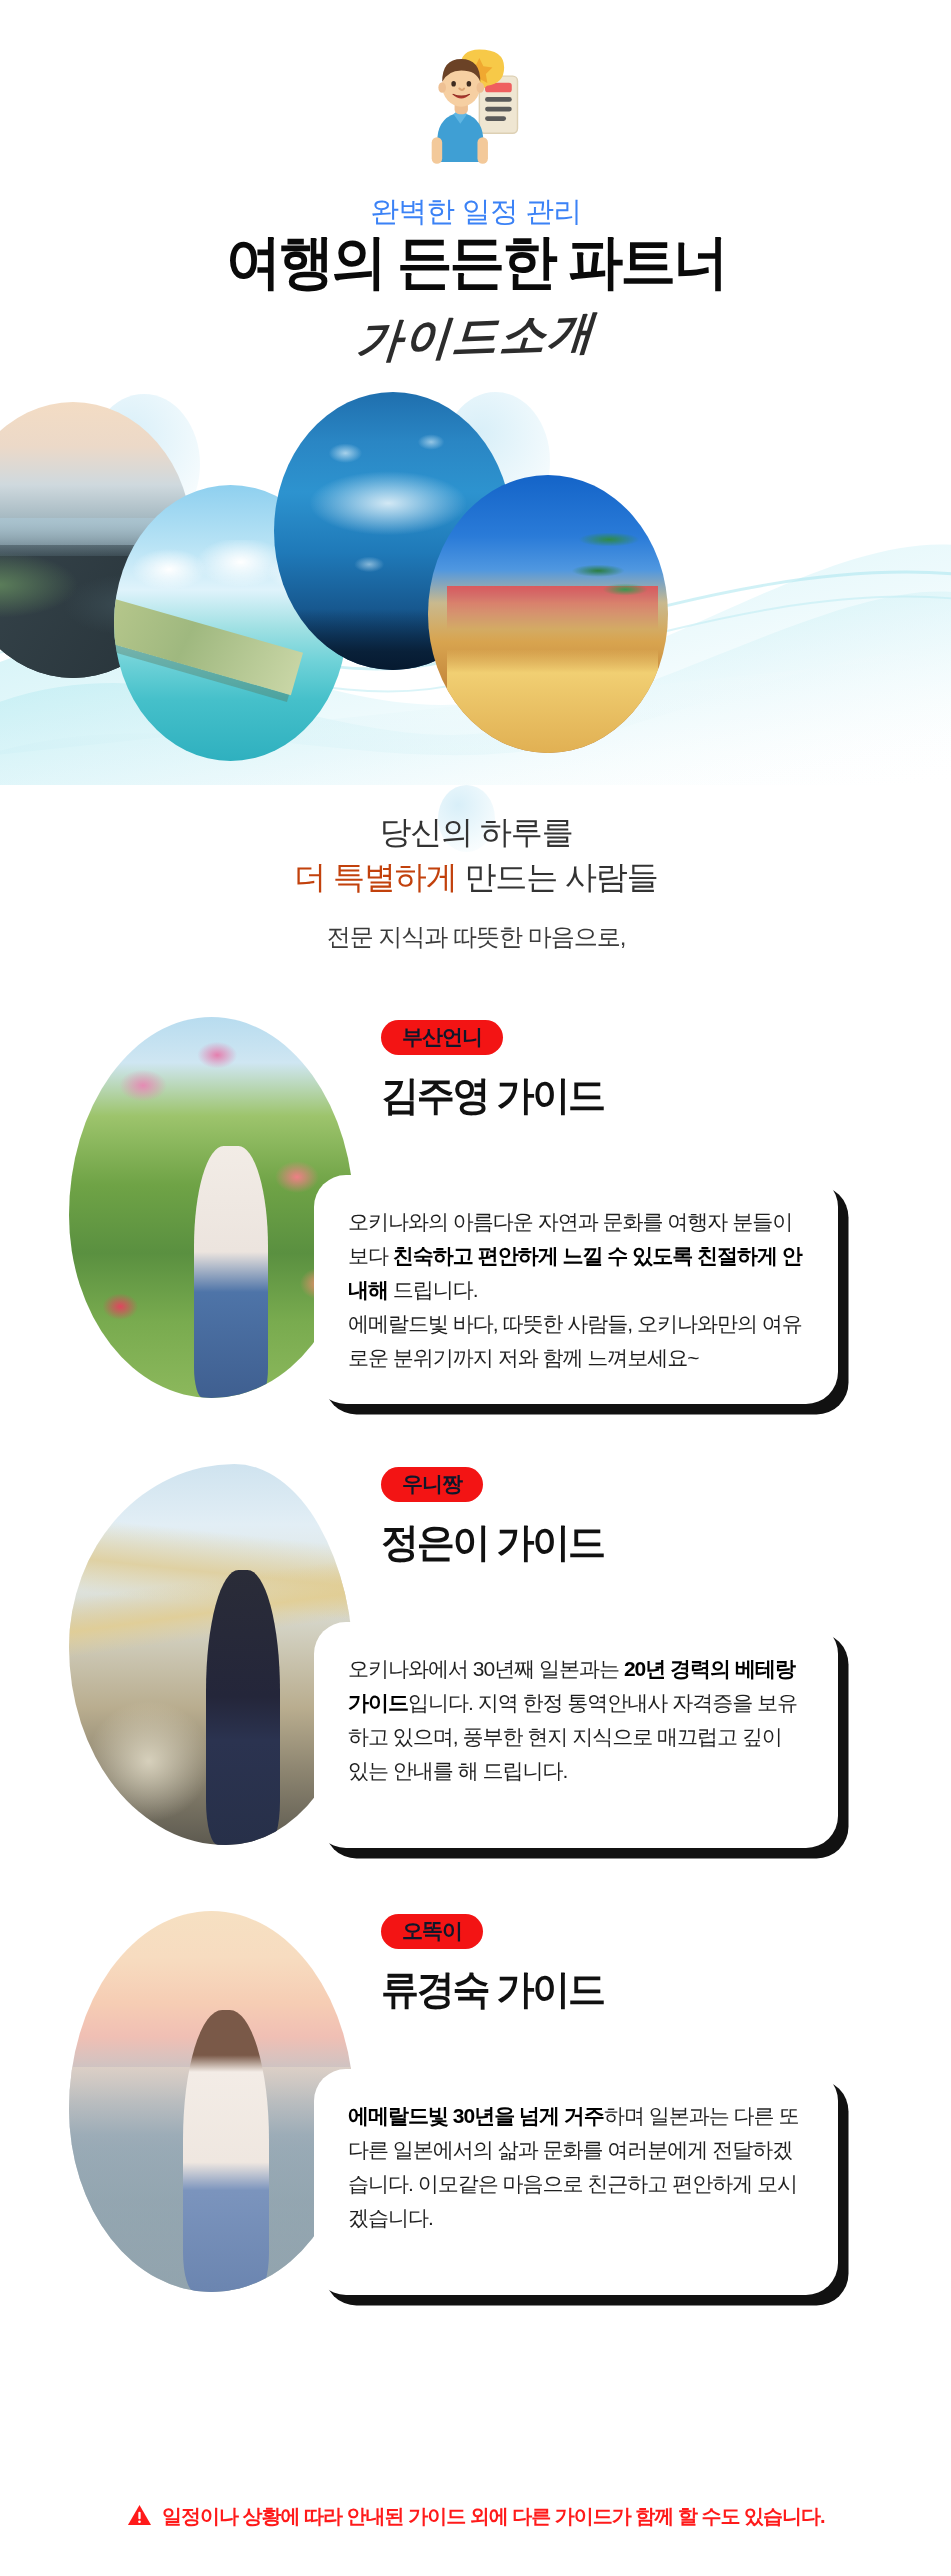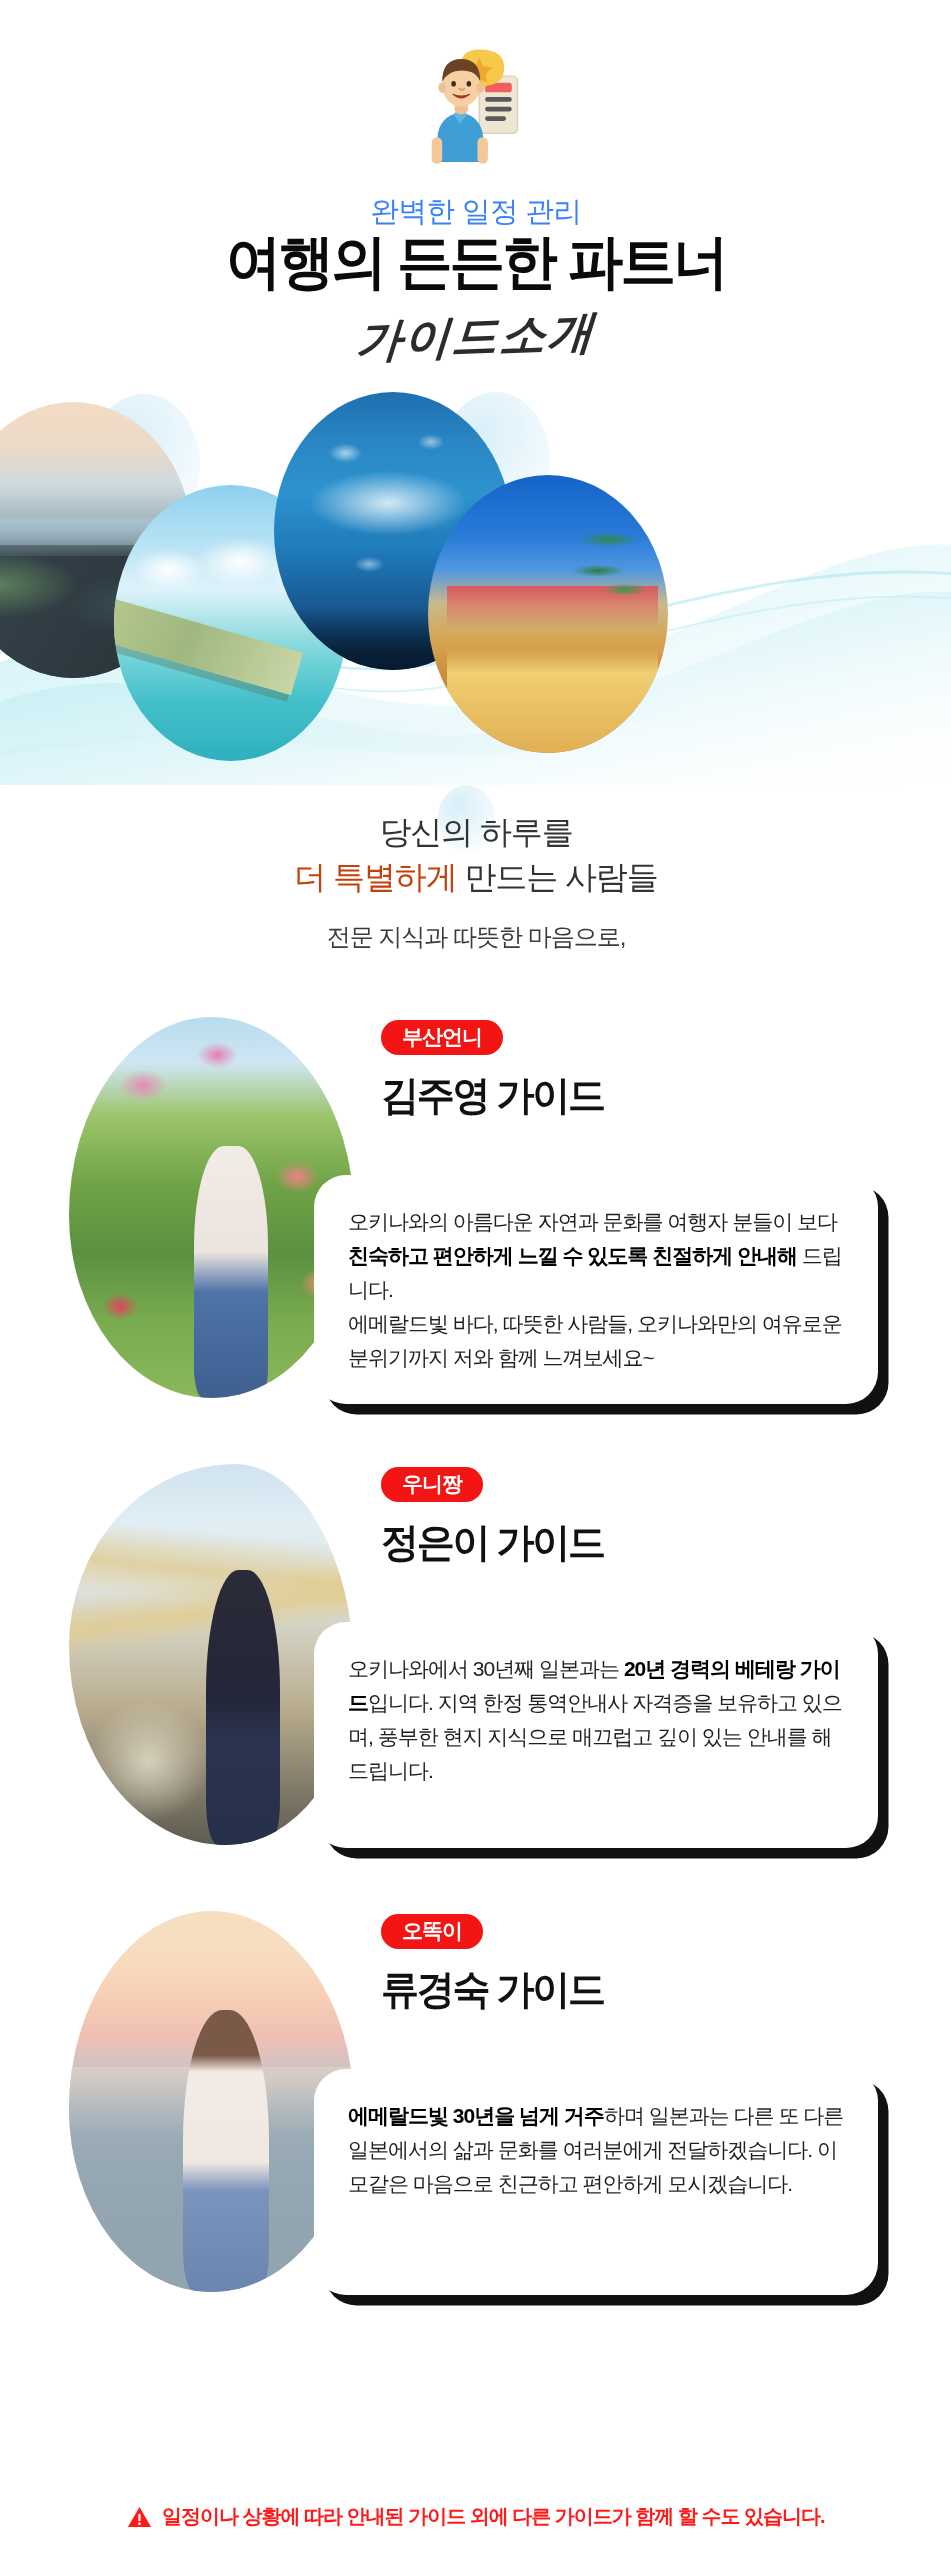--- a/index.html
+++ b/index.html
@@ -282,21 +282,21 @@
   .guide-info {
     position: absolute;
     left: 381px;
     top: 9.5px;
     width: 514px;
     z-index: 3;
   }
   .badge {
     display: inline-block;
     background: #F31414;
-    color: #ffffff;
+    color: #0f172a;
     font-size: 21px;
     font-weight: 800;
     letter-spacing: -1px;
     padding: 5.7px 21px 7.6px;
     border-radius: 28.5px;
     line-height: 1;
   }
   .guide-name {
     margin-top: 13.3px;
     font-size: 40px;
@@ -304,21 +304,21 @@
     color: #111111;
     letter-spacing: -2.4px;
     transform: scaleX(0.95);
     transform-origin: left center;
   }
 
   .bubble {
     position: absolute;
     left: 314px;
     top: 164px;
-    width: 564px;
+    width: 524px;
     min-height: 226px;
     background: #ffffff;
     border-radius: 32px;
     box-shadow: 10.5px 10.5px 0 0 #111111;
     z-index: 4;
     padding: 30px 32px 28.5px 34px;
   }
   .bubble p {
     font-size: 21px;
     line-height: 1.62;
@@ -327,21 +327,21 @@
     font-weight: 400;
   }
   .bubble b { font-weight: 800; color: #000; }
 
   
   .note {
     position: absolute;
     left: 0; right: 0;
     bottom: 46px;
     display: flex;
-    align-items: flex-end;
+    align-items: flex-start;
     justify-content: center;
     gap: 9.5px;
     z-index: 6;
     margin-top: 16px;
   }
   .warn-icon { width: 25px; height: 25px; flex: 0 0 25px; }
   .note-text {
     font-size: 20px;
     font-weight: 700;
     color: #FF1A1A;

